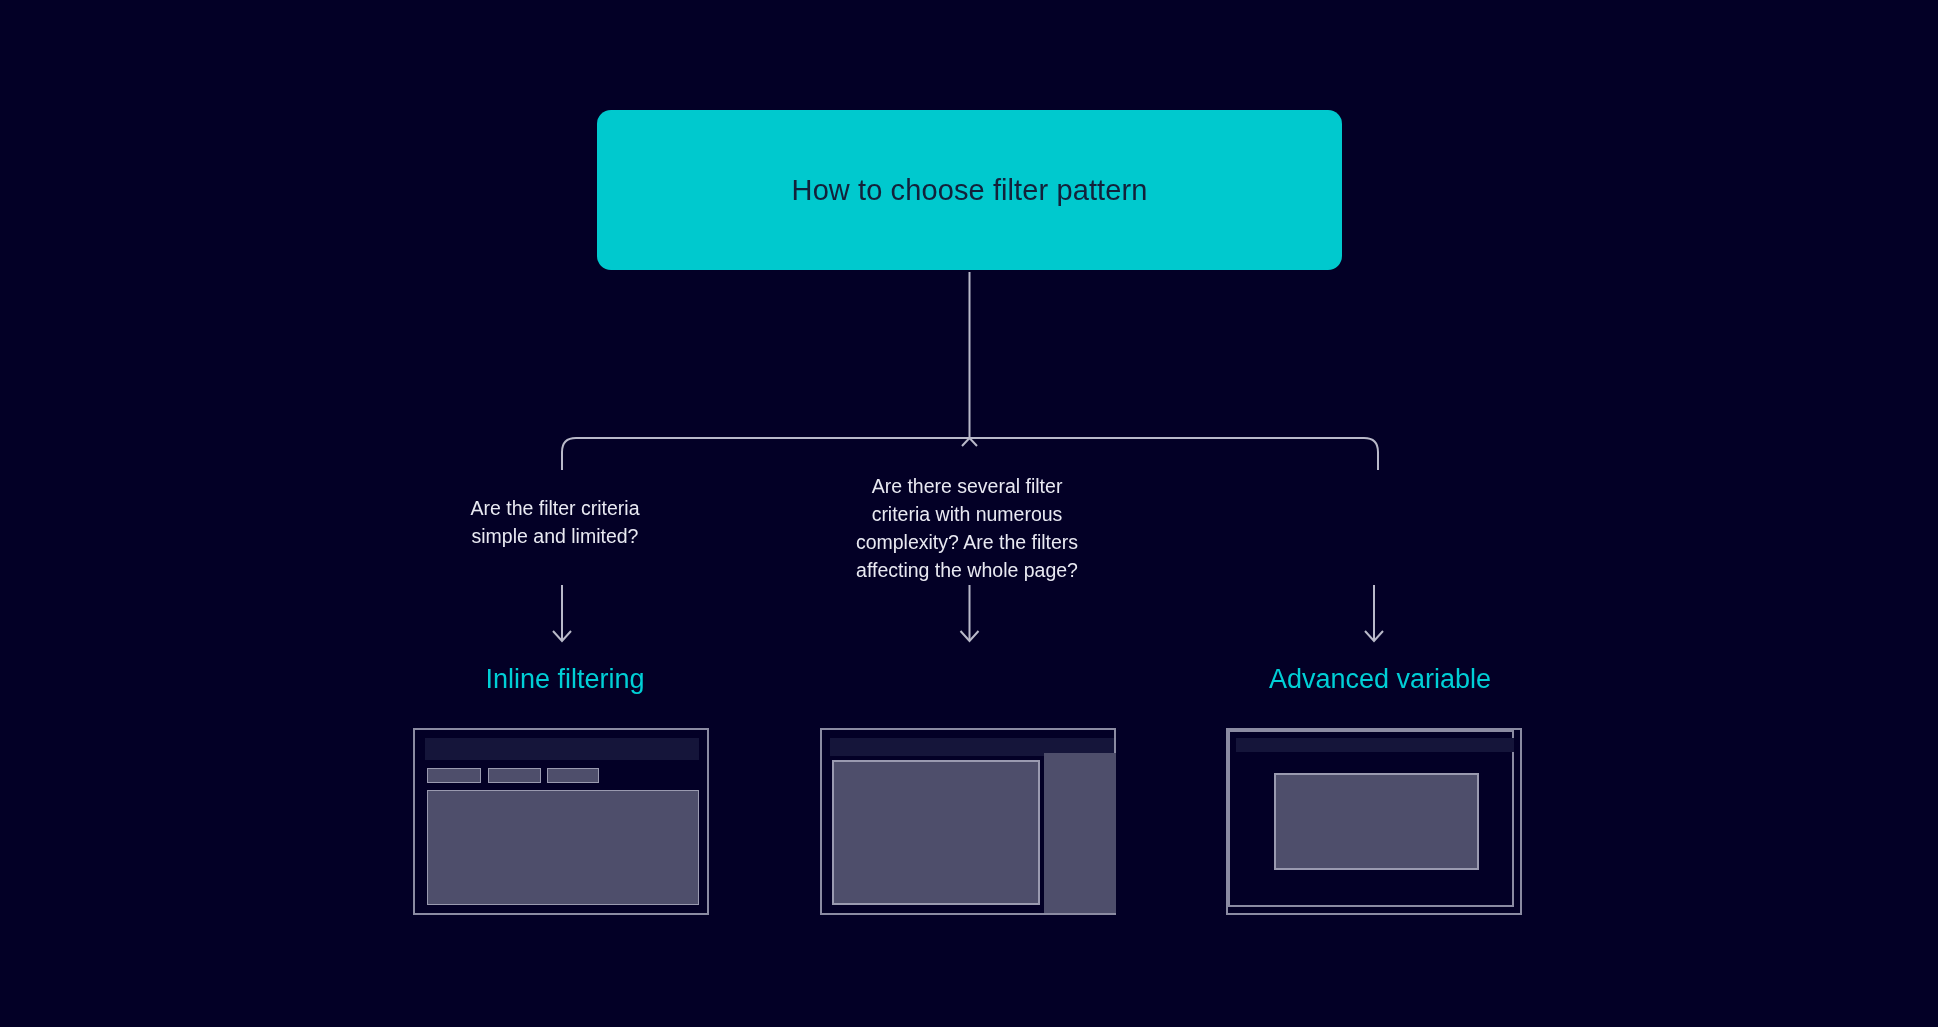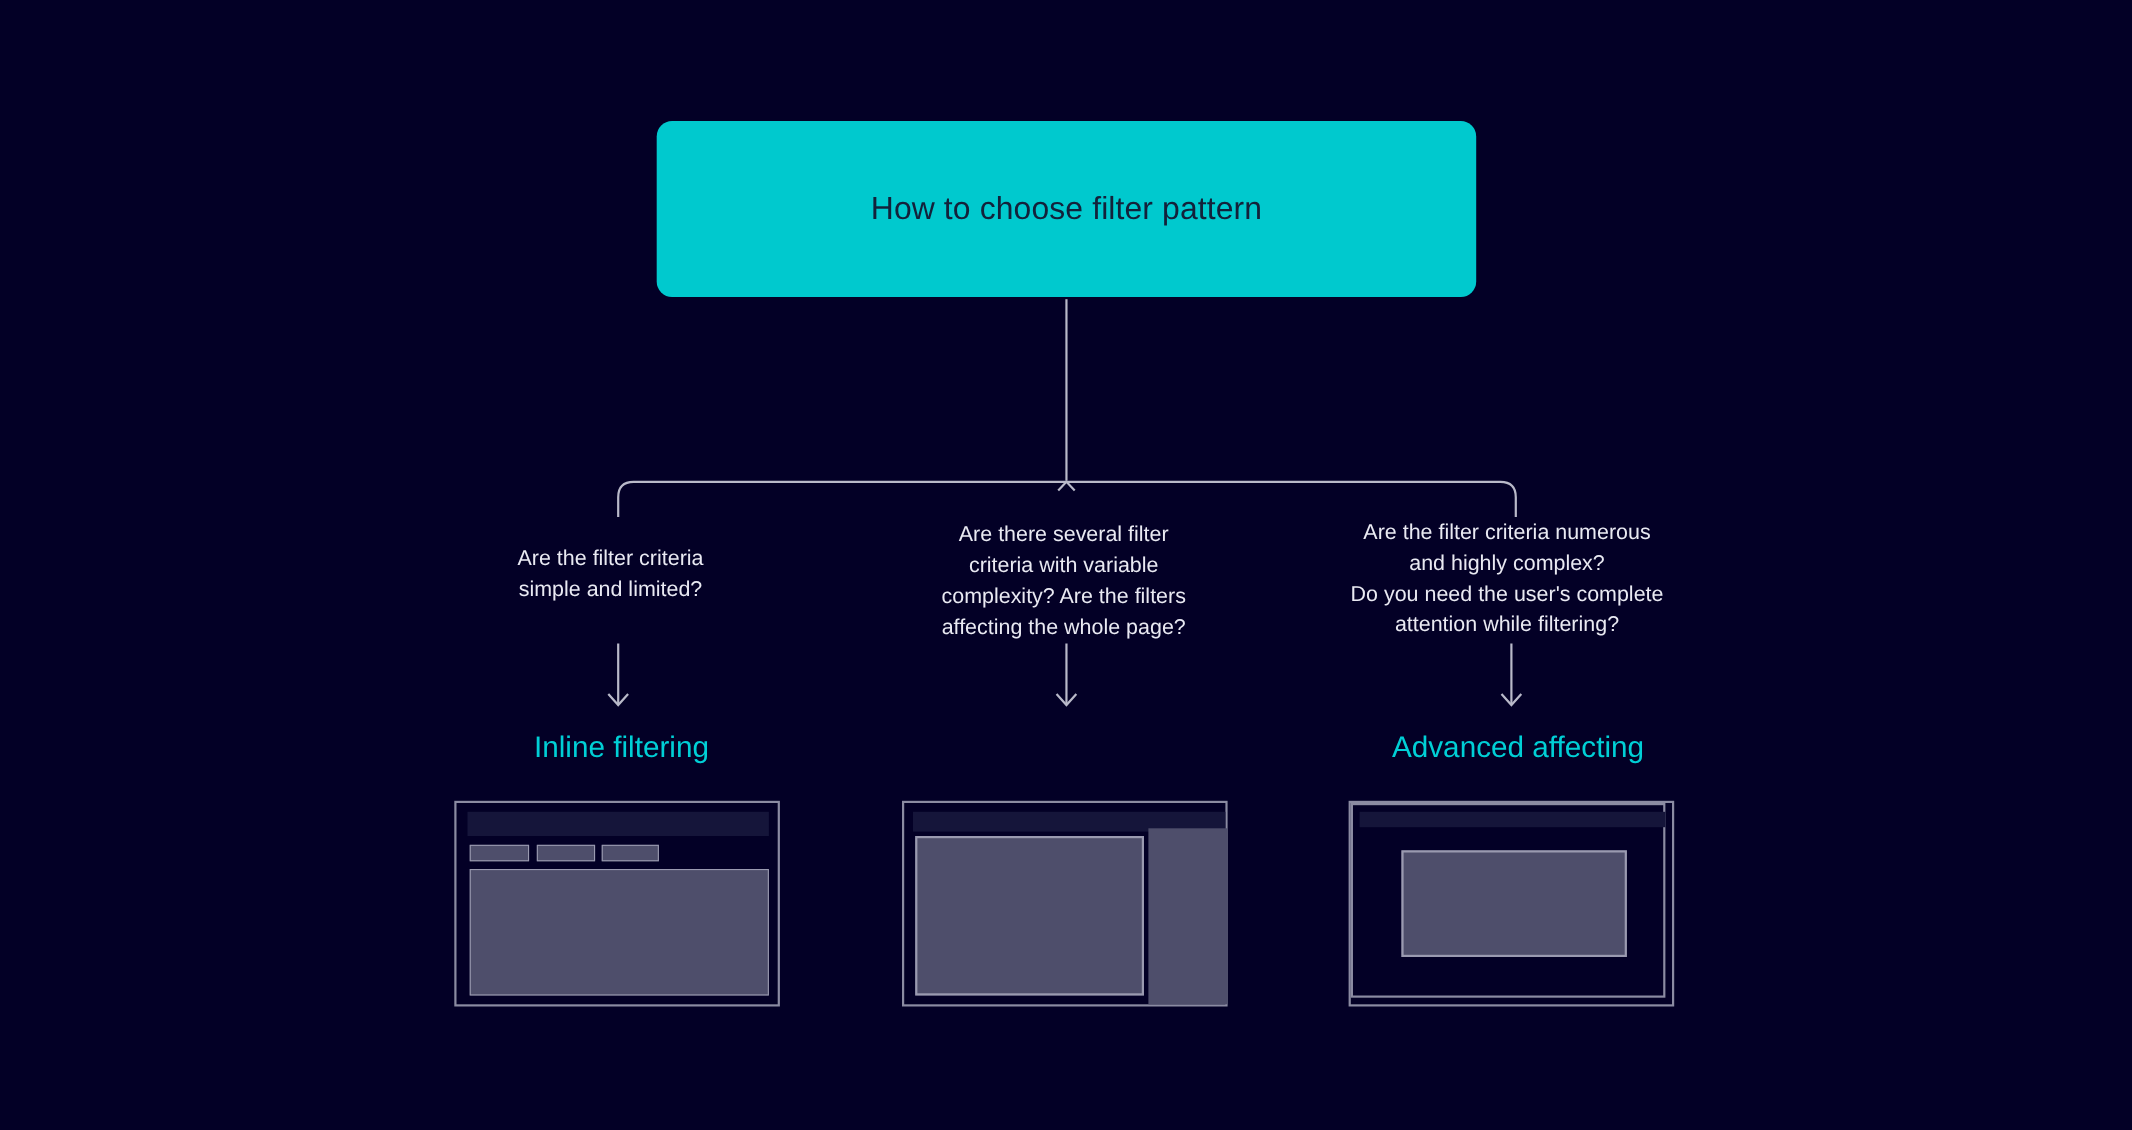--- a/index.html
+++ b/index.html
@@ -140,30 +140,26 @@
       <path d="M 960.5 631 L 969.5 641 L 978.5 631"></path>
 
       <path d="M 1374 585 L 1374 640"></path>
       <path d="M 1365 631 L 1374 641 L 1383 631"></path>
     </g>
   </svg>
 
   <div class="question q-left">Are the filter criteria
 simple and limited?</div>
   <div class="question q-mid">Are there several filter
-criteria with variable
+criteria with numerous
 complexity? Are the filters
 affecting the whole page?</div>
-  <div class="question q-right">Are the filter criteria numerous
-and highly complex?
-Do you need the user's complete
-attention while filtering?</div>
 
   <div class="outcome o-left">Inline filtering</div>
-  <div class="outcome o-right">Advanced affecting</div>
+  <div class="outcome o-right">Advanced variable</div>
 
   <div class="mockup mockup-inline">
     <div class="mk-header inline-header"></div>
     <div class="mk-block inline-chip inline-chip-1"></div>
     <div class="mk-block inline-chip inline-chip-2"></div>
     <div class="mk-block inline-chip inline-chip-3"></div>
     <div class="mk-block inline-body"></div>
   </div>
 
   <div class="mockup mockup-side">

